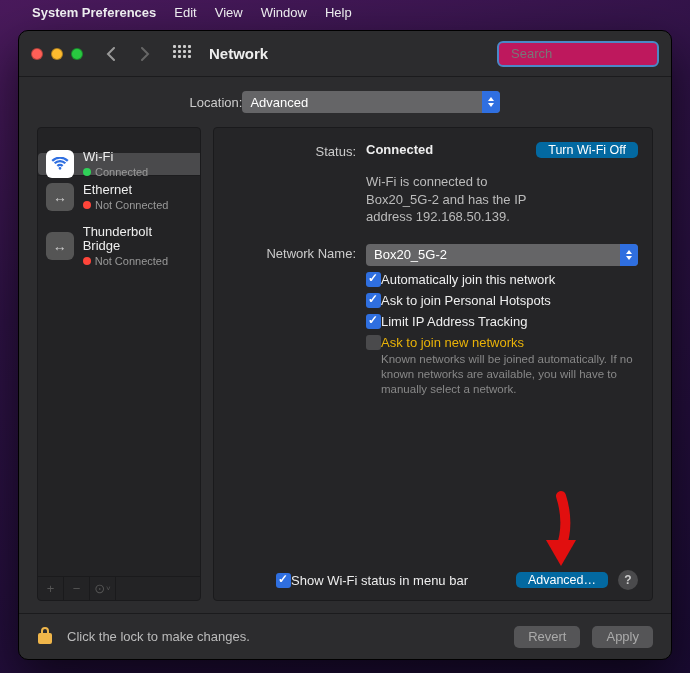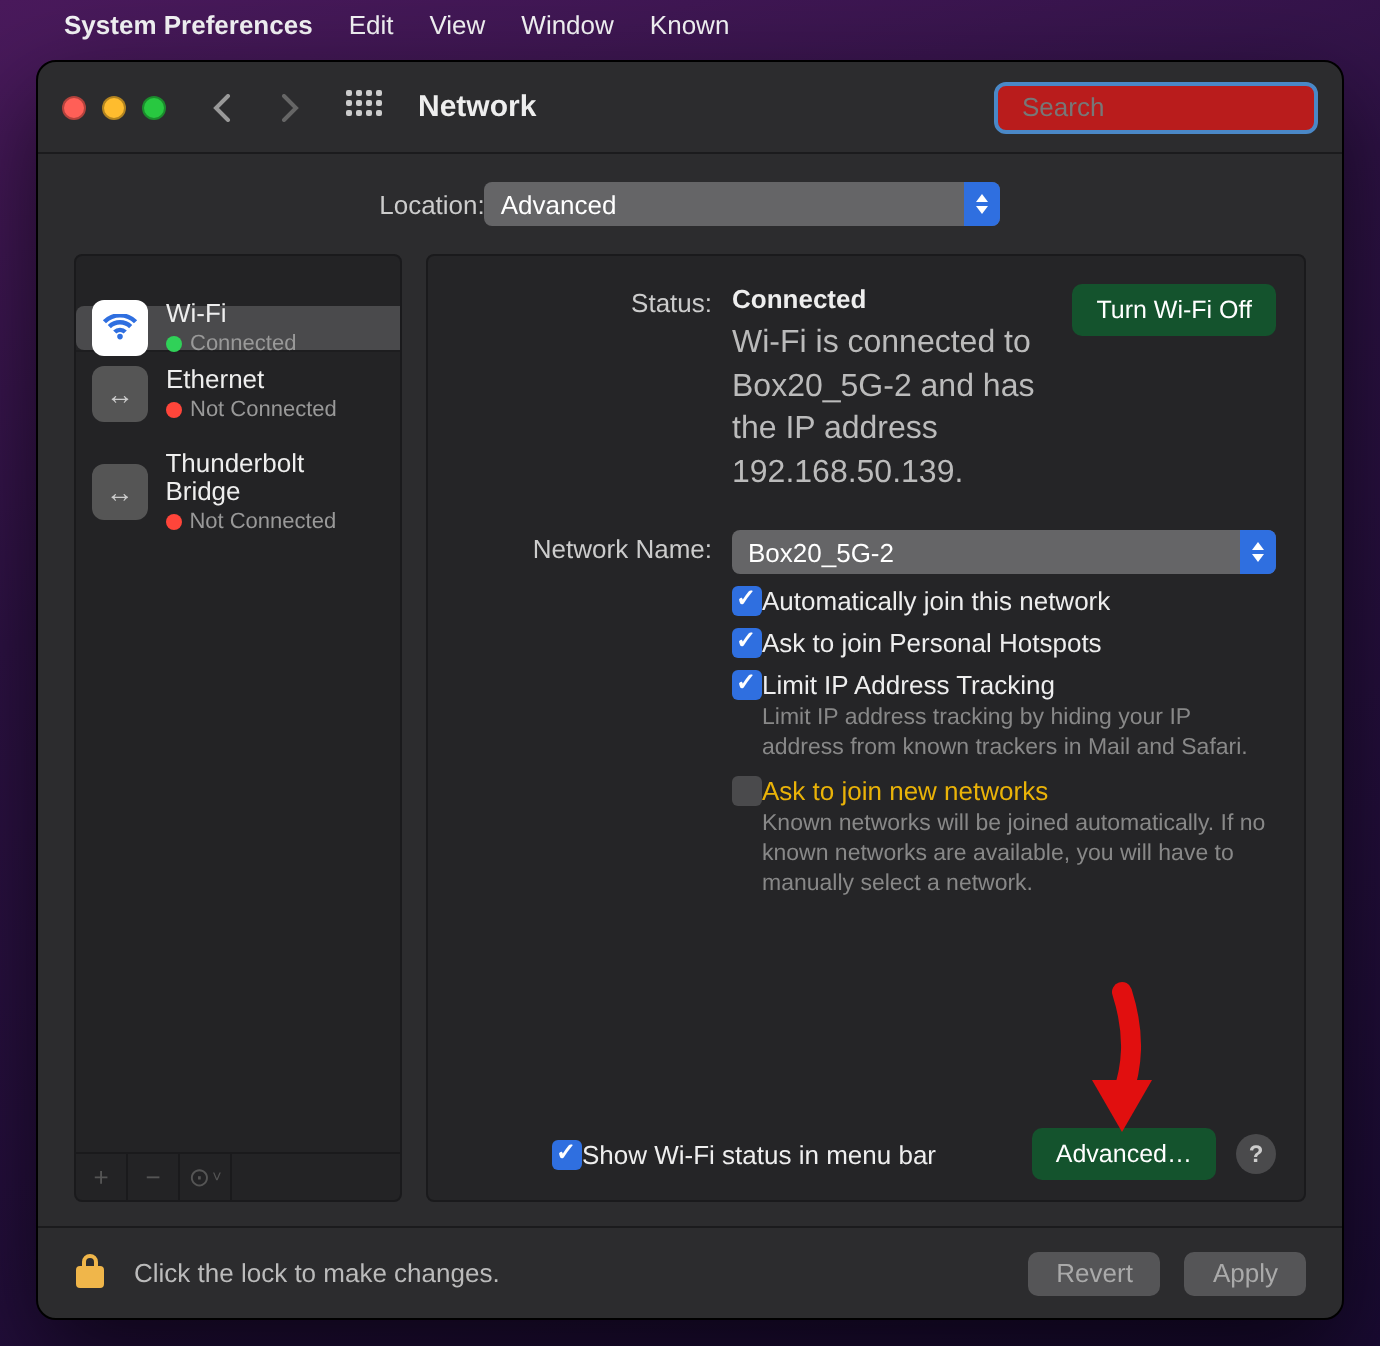--- a/index.html
+++ b/index.html
@@ -58,21 +58,21 @@
     border-radius:4px;
   }
   .grid-icon { width:18px;height:18px; display:grid; grid-template-columns:repeat(4,3px); grid-template-rows:repeat(3,3px); gap:2px; margin:0 4px 0 6px;}
   .grid-icon span{background:#ccc;border-radius:1px;}
   .win-title { font-weight:700; color:#eee; font-size:15px; margin-left:4px; }
   .spacer { flex: 1; }
   .search-wrap {
     width: 162px; height: 26px;
     border: 2px solid #4a88c7;
     border-radius: 6px;
-    background:#b91c1c;
+    background:#be185d;
     display:flex; align-items:center; padding:0 6px; gap:6px;
   }
   .search-wrap svg { width:13px;height:13px; fill:#888;}
   .search-wrap input {
     flex:1; background:transparent; border:0; outline:0;
     color:#ccc; font-size:13px;
   }
   .search-wrap input::placeholder{color:#777;}
   
   .content { flex:1; padding: 14px 18px 12px 18px; display:flex; flex-direction:column; }
@@ -138,24 +138,24 @@
     flex:1;
     background:#252527; border:1px solid #1a1a1c; border-radius:4px;
     padding: 14px 14px 10px 14px;
     display:flex; flex-direction:column;
     position: relative;
   }
   .row{display:flex; gap:10px; margin-bottom:8px;}
   .row .k{width:128px; text-align:right; color:#ccc; padding-top:2px;}
   .row .v{flex:1;}
   .v .strong{font-weight:700;color:#eee;}
-  .v .desc{color:#bbb; font-size:16px; margin-top:4px; line-height:1.35;}
+  .v .desc{color:#bbb; font-size:13px; margin-top:16px; line-height:1.35;}
   .btn-gray{
-    background:#14532d; color:#fff; border:0; border-radius:5px;
-    height:26px; padding:0 12px; font-size:12.5px;
+    background:#0369a1; color:#fff; border:0; border-radius:5px;
+    height:16px; padding:0 12px; font-size:12.5px;
     display:inline-flex; align-items:center;
   }
   .status-row .v { display:flex; justify-content:space-between; align-items:flex-start; }
   .status-row .left{flex:1;}
   .cbx{display:flex;align-items:flex-start;gap:0;margin-top:6px;}
   .cbx input{appearance:none;width:15px;height:15px;border-radius:3px;background:#2f6fe0;position:relative;flex-shrink:0;}
   .cbx input:checked::after{content:"✓";color:#fff;font-size:12px;position:absolute;left:2px;top:-1px;font-weight:700;}
   .cbx input.unchecked{background:#4a4a4c;}
   .cbx input.unchecked:checked::after{content:"";}
   .cbx .cap{flex:1;}
@@ -187,21 +187,21 @@
 </style>
 </head>
 <body>
 
 <div class="menubar">
   <span class="apple-logo menubar-item"></span>
   <span class="app menubar-item">System Preferences</span>
   <span class="menubar-item">Edit</span>
   <span class="menubar-item">View</span>
   <span class="menubar-item">Window</span>
-  <span class="menubar-item">Known</span>
+  <span class="menubar-item">Help</span>
 </div>
 
 <div class="window">
   <div class="titlebar">
     <div class="traffic">
       <div class="dot red"></div>
       <div class="dot yellow"></div>
       <div class="dot green"></div>
     </div>
     <div class="nav-arrow">
@@ -321,21 +321,20 @@
             <div class="cbx">
               <input type="checkbox" checked="" style="">
               <div class="cap">
                   <div class="main">Ask to join Personal Hotspots</div>
                 </div>
             </div>
             <div class="cbx">
               <input type="checkbox" checked="" style="">
               <div class="cap">
                 <div class="main">Limit IP Address Tracking</div>
-                <div class="sub">Limit IP address tracking by hiding your IP address from known trackers in Mail and Safari.</div>
               </div>
             </div>
             <div class="cbx">
               <input type="checkbox" class="unchecked" style="">
               <div class="cap">
                 <div class="main dim">Ask to join new networks</div>
                 <div class="sub">Known networks will be joined automatically. If no known networks are available, you will have to manually select a network.</div>
               </div>
             </div>
           </div>

